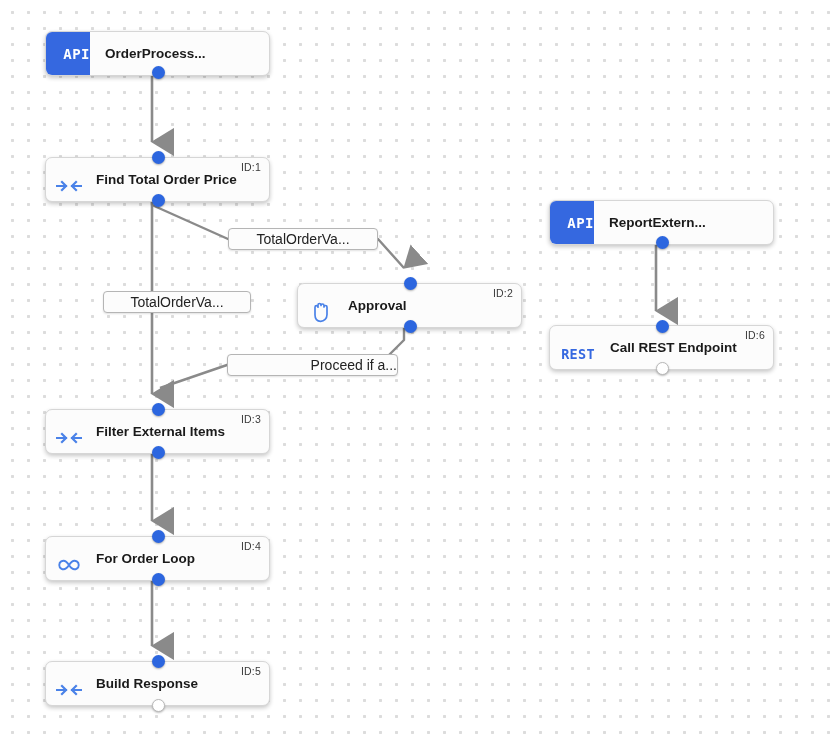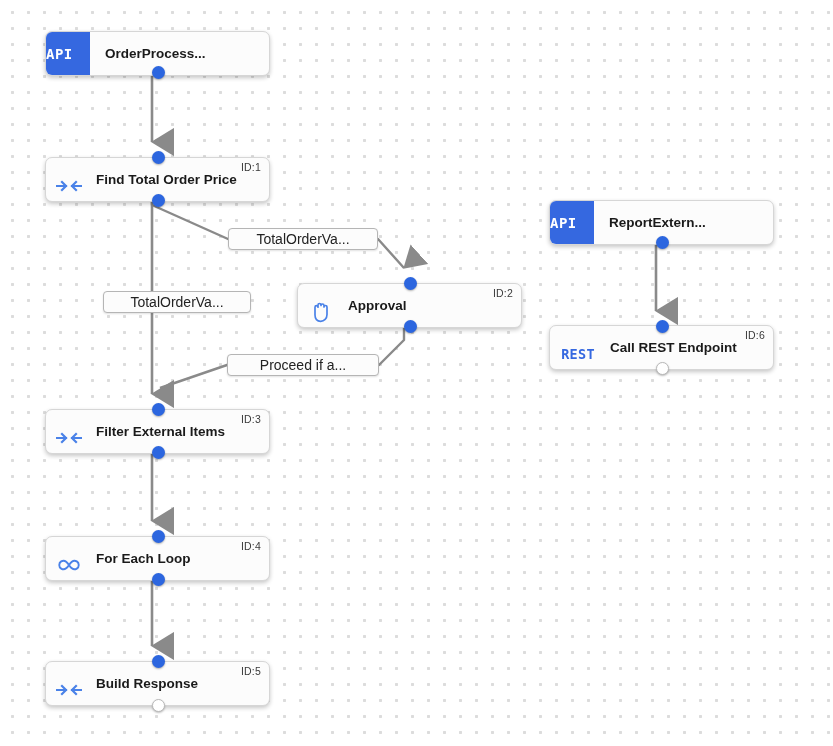--- a/index.html
+++ b/index.html
@@ -39,21 +39,21 @@
     align-items: center;
     overflow: hidden;
   }
   .node .badge {
     width: 44px;
     height: 100%;
     flex: 0 0 44px;
     background: #3568e0;
     display: flex;
     align-items: center;
-    justify-content: flex-start;
+    justify-content: flex-end;
     color: #ffffff;
     font-family: "DejaVu Sans Mono", monospace;
     font-size: 14px;
     font-weight: bold;
     letter-spacing: 0.5px;
   }
   .node .icon-slot {
     width: 46px;
     flex: 0 0 46px;
     display: flex;
@@ -170,21 +170,21 @@
       <path d="M 656 238 L 656 311" stroke="#8a8a8a" stroke-width="2.6" fill="none" marker-end="url(#arrowdown)"></path>
     </g>
   </svg>
 
   <div class="edge-label" style="left:228px; top:228px; width:150px;">
     <span>TotalOrderVa...</span>
   </div>
   <div class="edge-label" style="left:103px; top:291px; width:148px;">
     <span>TotalOrderVa...</span>
   </div>
-  <div class="edge-label" style="left:227px; top:354px; width:152px;">
+  <div class="edge-label" style="left:227px; top:354px; width:171px;justify-content:flex-end;">
     <span>Proceed if a...</span>
   </div>
 
   <div class="node api" style="left:45px; top:31px; width:225px; height:45px;">
     <div class="badge">
       <span>API</span>
     </div>
     <div class="title">OrderProcess...</div>
   </div>
 
@@ -223,21 +223,21 @@
   </div>
 
   <div class="node" style="left:45px; top:536px; width:225px; height:45px;">
     <div class="icon-slot">
       <svg width="28" height="16" viewBox="0 0 28 16">
         <path d="M14 8 C11.5 4, 8.5 3, 6.2 4.4 C3.6 6, 3.6 10, 6.2 11.6
                  C8.5 13, 11.5 12, 14 8 C16.5 4, 19.5 3, 21.8 4.4
                  C24.4 6, 24.4 10, 21.8 11.6 C19.5 13, 16.5 12, 14 8 Z" fill="none" stroke="#4a82e8" stroke-width="1.9" stroke-linecap="round"></path>
       </svg>
     </div>
-    <div class="title">For Each Loop</div>
+    <div class="title">For Order Loop</div>
     <div class="id-tag">ID:4</div>
   </div>
 
   <div class="node" style="left:45px; top:661px; width:225px; height:45px;">
     <div class="icon-slot">
       <svg width="26" height="16" viewBox="0 0 26 16">
         <path d="M1 8 L10 8 M6 4 L10 8 L6 12" stroke="#4a82e8" stroke-width="2.2" fill="none" stroke-linecap="square"></path>
         <path d="M25 8 L16 8 M20 4 L16 8 L20 12" stroke="#4a82e8" stroke-width="2.2" fill="none" stroke-linecap="square"></path>
       </svg>
     </div>

